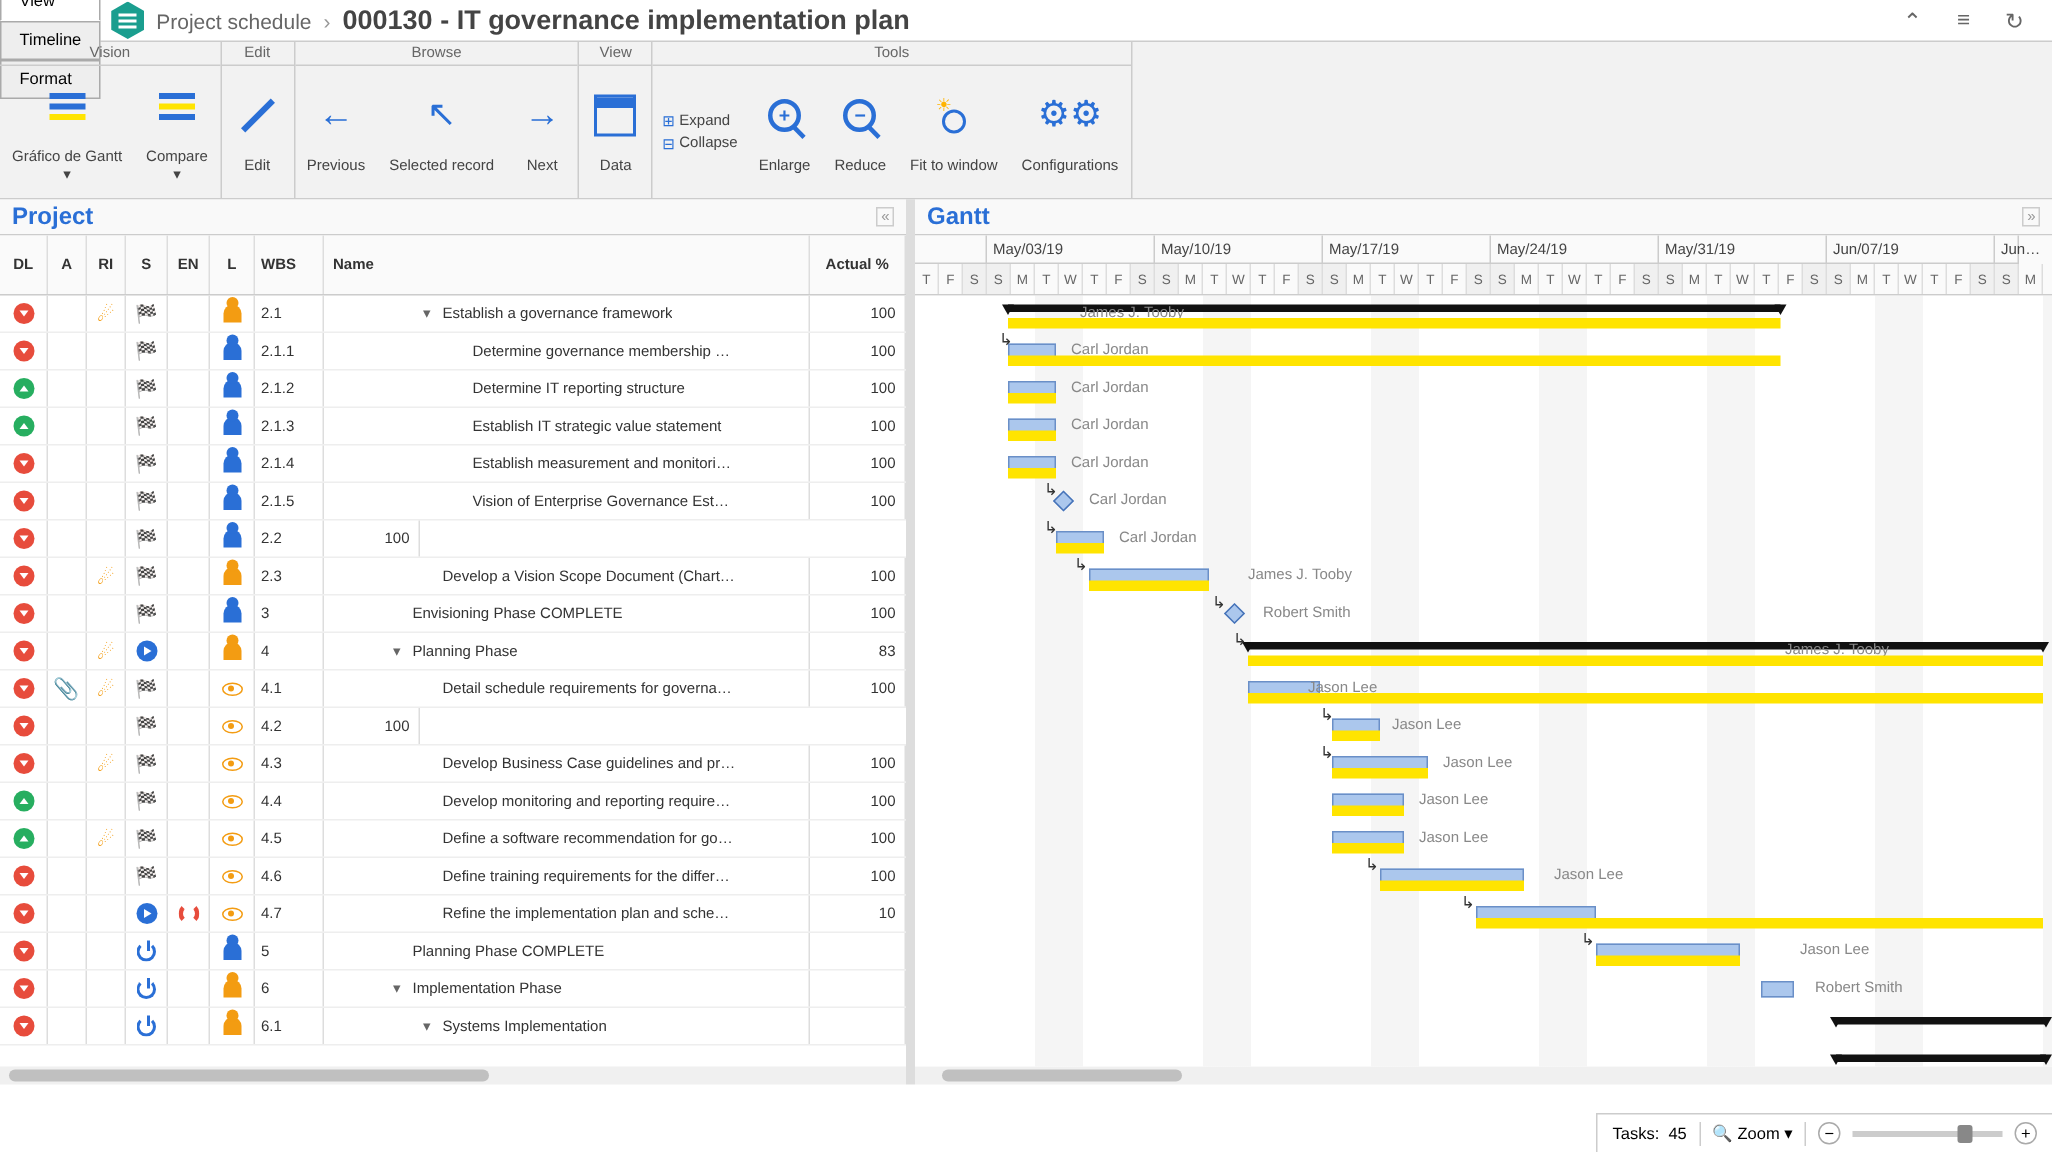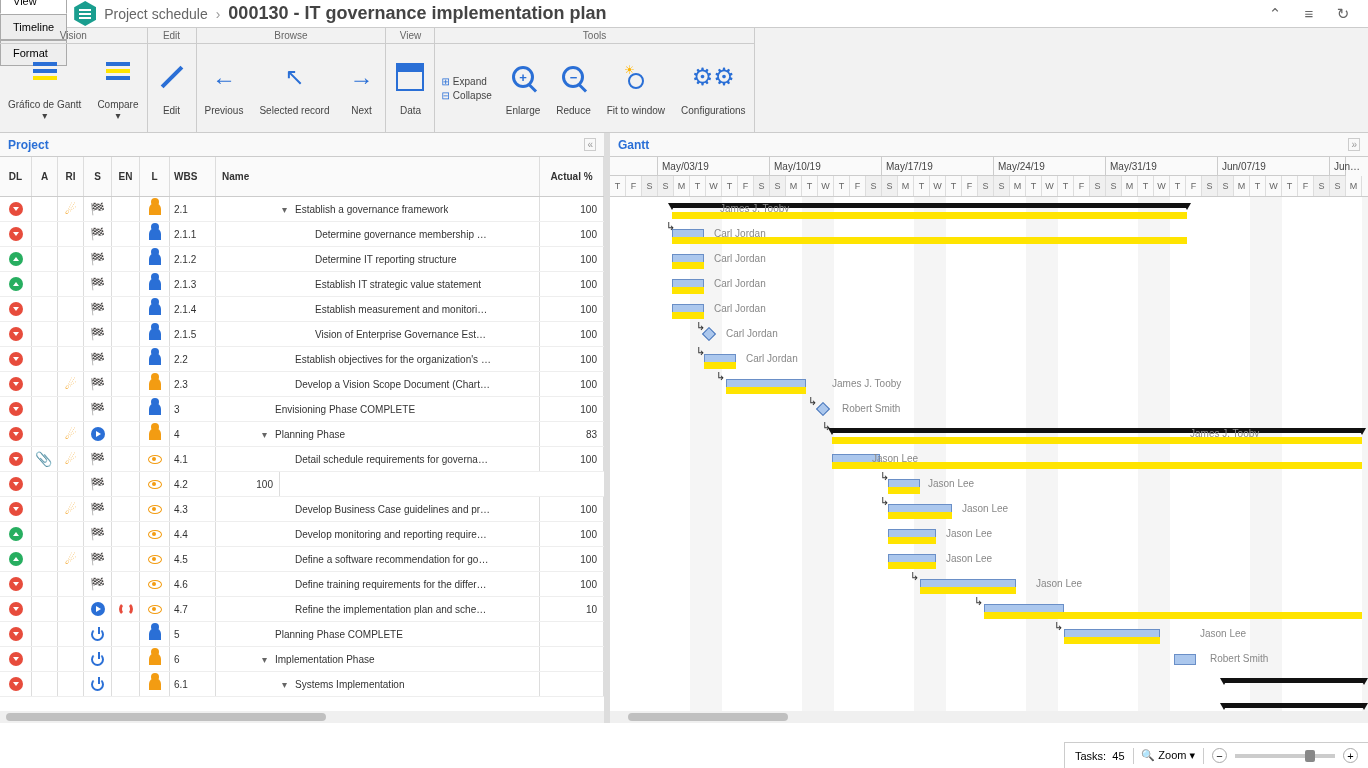--- a/index.html
+++ b/index.html
@@ -33,21 +33,21 @@
 .magnifier .sign { position: absolute; top: 50%; left: 50%; transform: translate(-50%, -50%); font-weight: bold; color: #2a6fd6; font-size: 13px; }
 .fit-icon { position: relative; width: 28px; height: 28px; }
 .fit-icon .sun { position: absolute; left: 2px; top: 0; color: #ffb400; font-size: 12px; }
 .fit-icon .m2 { position: absolute; left: 6px; top: 10px; width: 16px; height: 16px; border: 2px solid #2a6fd6; border-radius: 50%; }
 .gears { color: #2a6fd6; font-size: 22px; }
 .sub-tools { display: flex; flex-direction: column; justify-content: center; padding: 0 6px; font-size: 10px; color: #444; gap: 3px; }
 .sub-tools span { cursor: pointer; display: flex; align-items: center; gap: 3px; }
 .content { display: flex; height: 590px; }
 .left-panel { width: 610px; border-right: 6px solid #ddd; display: flex; flex-direction: column; position: relative; }
 .panel-head { display: flex; justify-content: space-between; align-items: center; padding: 4px 8px; border-bottom: 1px solid #ccc; background: #f9f9f9; height: 24px; }
-.panel-head .title { color: #2a6fd6; font-weight: bold; font-size: 12px; }
+.panel-head .title { color: #2a6fd6; font-weight: bold; font-size: 16px; }
 .panel-head .coll { color: #999; cursor: pointer; border: 1px solid #ccc; padding: 0 2px; font-size: 10px; }
 .grid-header { display: flex; border-bottom: 1px solid #ccc; background: #fafafa; height: 40px; align-items: center; }
 .col { border-right: 1px solid #ddd; height: 100%; display: flex; align-items: center; justify-content: center; font-size: 10px; color: #333; font-weight: bold; }
 .c-dl { width: 32px; } .c-a { width: 26px; } .c-ri { width: 26px; } .c-s { width: 28px; } .c-en { width: 28px; } .c-l { width: 30px; } .c-wbs { width: 46px; justify-content: flex-start; padding-left: 4px;} .c-name { flex: 1; justify-content: flex-start; padding-left: 6px;} .c-act { width: 64px; }
 .grid-body { flex: 1; overflow-y: hidden; overflow-x: auto; }
 .row { display: flex; border-bottom: 1px solid #eee; height: 25px; align-items: center; }
 .row .col { font-weight: normal; }
 .circ { width: 14px; height: 14px; border-radius: 50%; display: flex; align-items: center; justify-content: center; }
 .circ.red { background: #e74c3c; color: #fff; } .circ.green { background: #27ae60; color: #fff; }
 .circ::after { content: ""; width: 0; height: 0; }
@@ -382,25 +382,20 @@
           <div class="col c-a"></div>
           <div class="col c-ri"></div>
           <div class="col c-s">
             <span class="flag">🏁</span>
           </div>
           <div class="col c-en"></div>
           <div class="col c-l">
             <span class="person blue"></span>
           </div>
           <div class="col c-wbs" style="justify-content:flex-start">2.2</div>
-          <div class="col c-name">
-            <span class="indent" style="width:60px"></span>
-            <span class="expander"></span>
-            <span class="txt">Establish objectives for the organization's …</span>
-          </div>
           <div class="col c-act" style="justify-content:flex-end;padding-right:6px">100</div>
         </div>
         <div class="row">
           <div class="col c-dl">
             <span class="circ red chev-down"></span>
           </div>
           <div class="col c-a"></div>
           <div class="col c-ri">
             <span class="fire">☄</span>
           </div>

